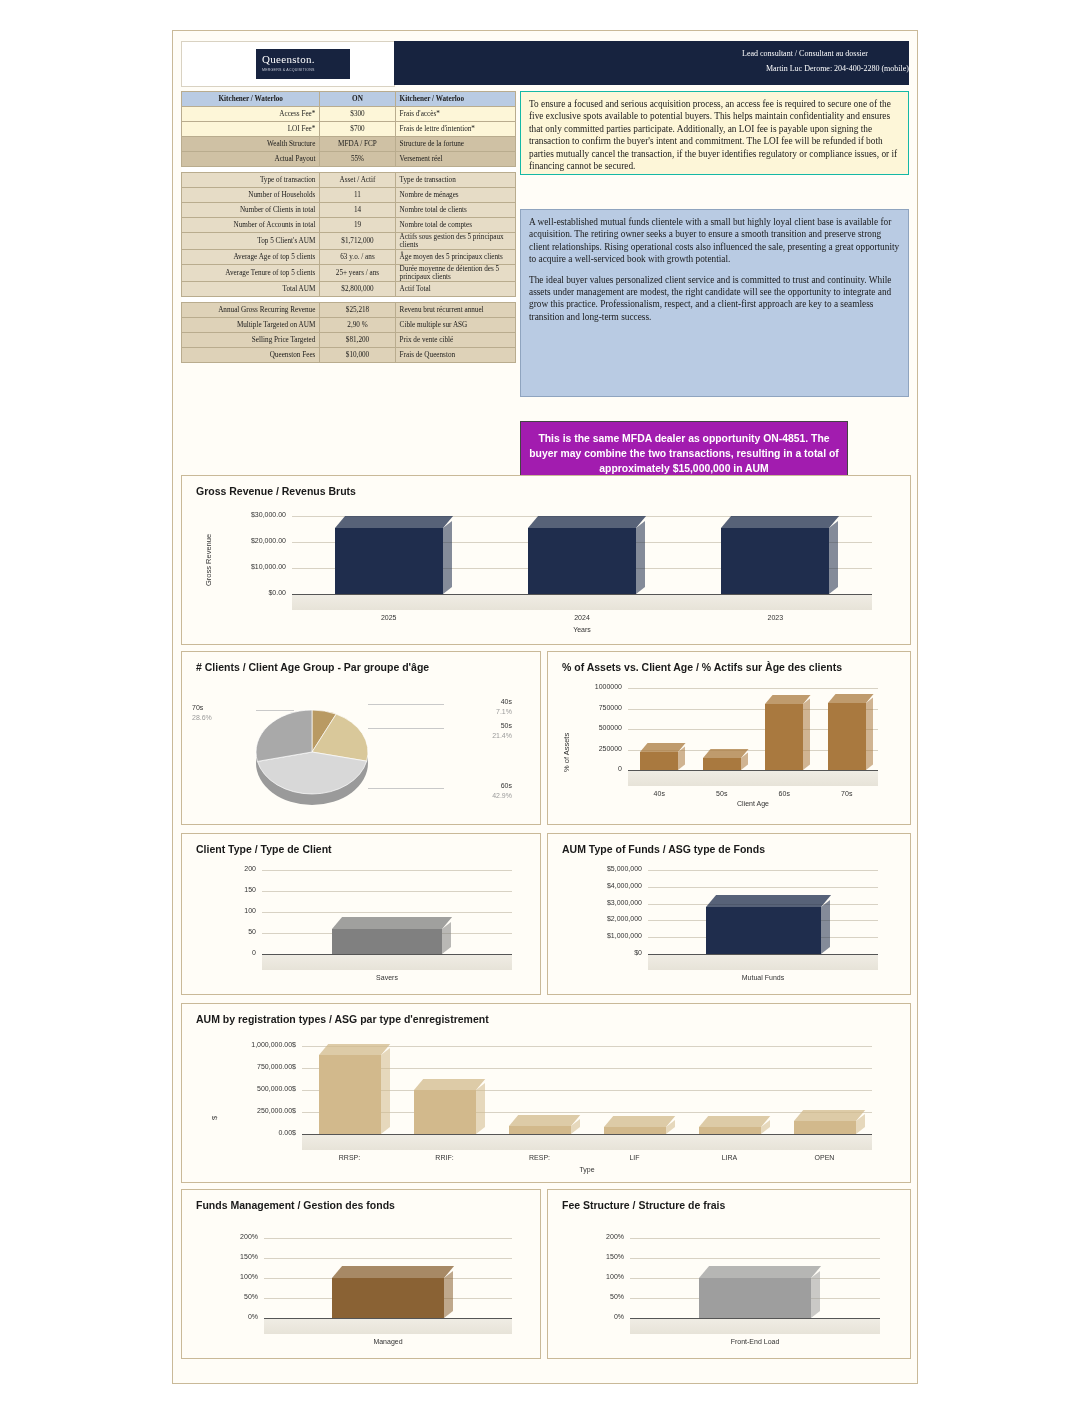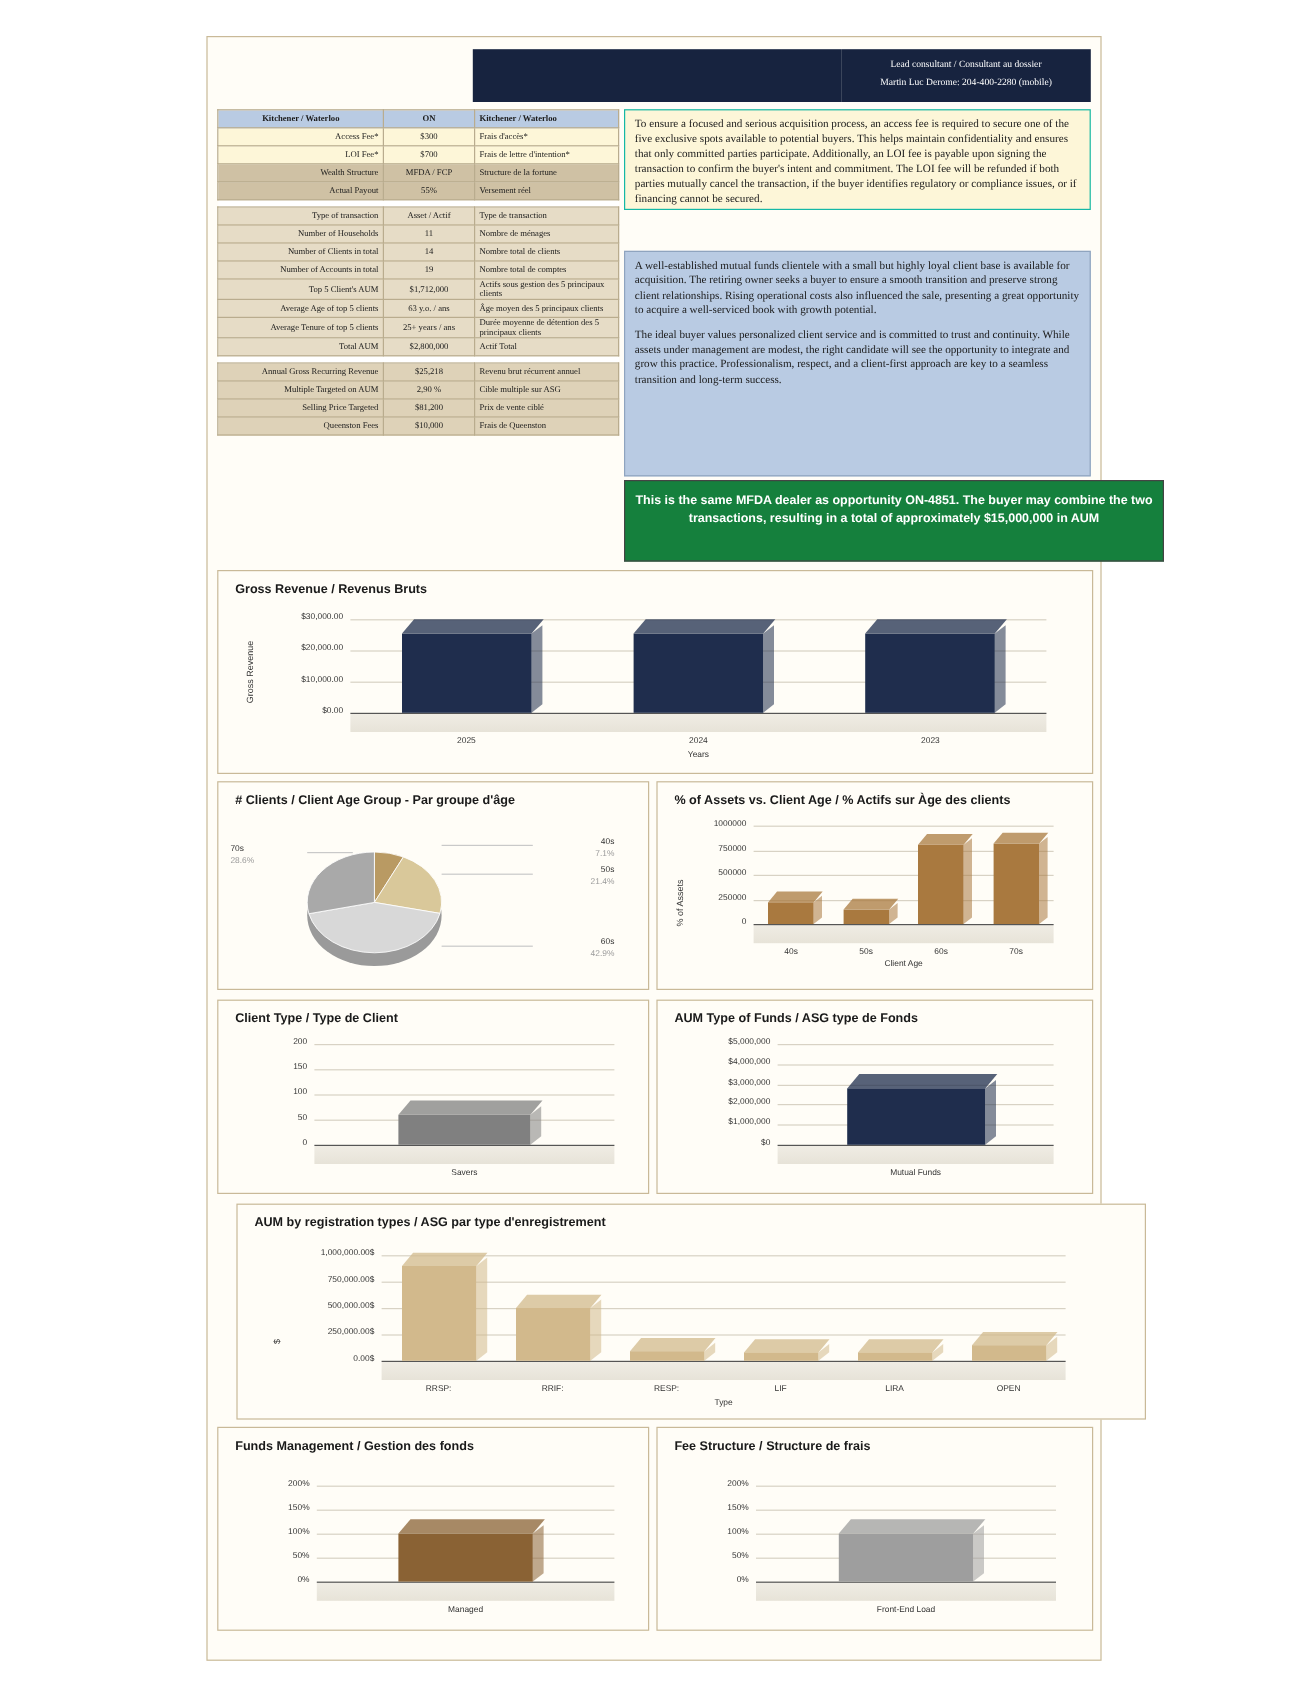--- a/index.html
+++ b/index.html
@@ -10,61 +10,67 @@
   
   .header{position:absolute;left:8px;top:10px;width:728px;height:44px;}
   .hdr-left{position:absolute;left:0;top:0;width:212px;height:44px;border:1px solid #d9d2c2;background:#fff;}
   .logo{position:absolute;left:74px;top:7px;width:94px;height:30px;background:#17233f;}
   .logo-txt{position:absolute;left:6px;top:4px;color:#fff;font-size:11px;letter-spacing:.3px;font-family:"Liberation Serif",serif;}
   .logo-sub{position:absolute;left:6px;top:19px;color:#c7cbd6;font-size:3.6px;letter-spacing:.2px;font-family:"Liberation Sans",sans-serif;}
   .hdr-mid{position:absolute;left:213px;top:0;width:307px;height:44px;background:#17233f;color:#fff;}
   .hdr-mid span{position:absolute;left:0;right:0;top:13px;text-align:center;font-size:14.5px;letter-spacing:.2px;margin-top:36px;}
   .hdr-right{position:absolute;left:520px;top:0;width:208px;height:44px;background:#17233f;color:#fff;}
   .hdr-right .l1{position:absolute;left:0;right:0;top:8px;text-align:center;font-size:8px;}
-  .hdr-right .l2{position:absolute;left:0;right:0;top:23px;text-align:center;font-size:8px;}
+  .hdr-right .l2{position:absolute;left:0;right:0;top:23px;text-align:right;font-size:8px;}
 
   
   .tbl{position:absolute;left:8px;top:60px;width:335px;border-collapse:collapse;}
   .tbl td{border:1px solid #b9ac8e;font-size:7.2px;height:14px;padding:0 4px;}
   .tbl td.c1{width:140px;text-align:right;}
   .tbl td.c2{width:70px;text-align:center;}
   .tbl td.c3{width:120px;text-align:left;}
   .r-head td{background:#b9cbe3;text-align:center;font-weight:bold;}
   .r-head td.c1{text-align:center;}
   .r-yellow td{background:#fdf6d8;}
   .r-tan td{background:#cfc1a4;margin-top:23px;}
   .r-tan2 td{background:#e6dcc6;}
   .r-tan3 td{background:#ded2b8;}
   .r-white td{background:#ffffff;}
 
   
   .panel{position:absolute;font-size:9.3px;line-height:12.4px;padding:6px 8px;box-sizing:border-box;}
   .p-cream{left:347px;top:60px;width:389px;height:84px;background:#fdf6d8;border:1px solid #14b8a6;}
   .p-blue{left:347px;top:178px;width:389px;height:188px;background:#b9cbe3;border:1px solid #8fa4bf;}
   .p-blue p{margin:0 0 8px 0;}
-  .p-gray{left:347px;top:369px;width:450px;height:68px;background:#15803d;color:#fff;border:1px solid #444;
+  .p-gray{left:347px;top:390px;width:328px;height:68px;background:#a21caf;color:#fff;border:1px solid #444;
           font-family:"Liberation Sans",sans-serif;font-size:10.4px;font-weight:bold;text-align:center;line-height:15px;padding-top:9px;}
 
   
   .card{position:absolute;background:#fffdf7;border:1px solid #c9b998;}
   .card-title{position:absolute;left:14px;top:9px;font-family:"Liberation Sans",sans-serif;font-size:10.5px;font-weight:bold;color:#1a1a1a;}
   .axis-label{position:absolute;font-family:"Liberation Sans",sans-serif;font-size:7px;color:#333;}
   .tick{position:absolute;font-family:"Liberation Sans",sans-serif;font-size:7px;color:#333;text-align:right;}
   .tickc{position:absolute;font-family:"Liberation Sans",sans-serif;font-size:7px;color:#333;text-align:center;}
   .gridline{position:absolute;height:1px;background:#d8d2c4;}
   .floor{position:absolute;background:#eeebe3;}
   .vlabel{position:absolute;transform:rotate(-90deg);transform-origin:left top;font-family:"Liberation Sans",sans-serif;font-size:7.5px;color:#333;}
 </style>
 </head>
 <body>
 
 <div class="page">
   <div class="sheet">
 
     <div class="header">
+      <div class="hdr-left">
+        <div class="logo">
+          <div class="logo-txt">Queenston.</div>
+          <div class="logo-sub">MERGERS &amp; ACQUISITIONS</div>
+        </div>
+      </div>
       <div class="hdr-mid">
         <span>Opportunity ON-21477 Opportunité</span>
       </div>
       <div class="hdr-right">
         <div class="l1">Lead consultant / Consultant au dossier</div>
         <div class="l2">Martin Luc Derome: 204-400-2280 (mobile)</div>
       </div>
     </div>
 
     <table class="tbl">
@@ -318,21 +324,21 @@
           <div class="tick" style="left: 14px; top: 31px; width: 80px;">$5,000,000</div>
           <div style="position: absolute; left: 157.5px; top: 60.96px; width: 115px; height: 59.04px;">
             <div style="position: absolute; left: 0px; bottom: 0px; width: 115px; height: 47.04px; background: rgb(31, 45, 77);"></div>
             <div style="position: absolute; left: 0px; top: 0px; width: 115px; height: 12px; background: rgb(31, 45, 77); opacity: 0.75; transform: skewX(-40deg); transform-origin: left bottom;"></div>
             <div style="position: absolute; left: 115px; top: 12px; width: 9.36px; height: 47.04px; background: rgb(31, 45, 77); opacity: 0.55; transform: skewY(-38deg); transform-origin: left top;"></div>
           </div>
           <div class="tickc" style="left: 100px; top: 140px; width: 230px;">Mutual Funds</div>
         </div>
     </div>
 
-    <div class="card" style="left:24px;top:972px;width:728px;height:178px;padding-left:28px;">
+    <div class="card" style="left:8px;top:972px;width:728px;height:178px;">
       <div class="card-title">AUM by registration types / ASG par type d'enregistrement</div>
       <div class="vlabel" style="left:28px;top:116px;">$</div>
       <div id="c6" style="position:absolute;left:0;top:0;width:728px;height:178px;">
           <div class="floor" style="left: 120px; top: 130px; width: 570px; height: 16px; background: linear-gradient(rgb(240, 237, 229), rgb(231, 227, 216));"></div>
           <div class="gridline" style="left: 120px; top: 130px; width: 570px; background: rgb(85, 85, 85);"></div>
           <div class="tick" style="left: 30px; top: 125px; width: 84px;">0.00$</div>
           <div class="gridline" style="left: 120px; top: 108px; width: 570px;"></div>
           <div class="tick" style="left: 30px; top: 103px; width: 84px;">250,000.00$</div>
           <div class="gridline" style="left: 120px; top: 86px; width: 570px;"></div>
           <div class="tick" style="left: 30px; top: 81px; width: 84px;">500,000.00$</div>

